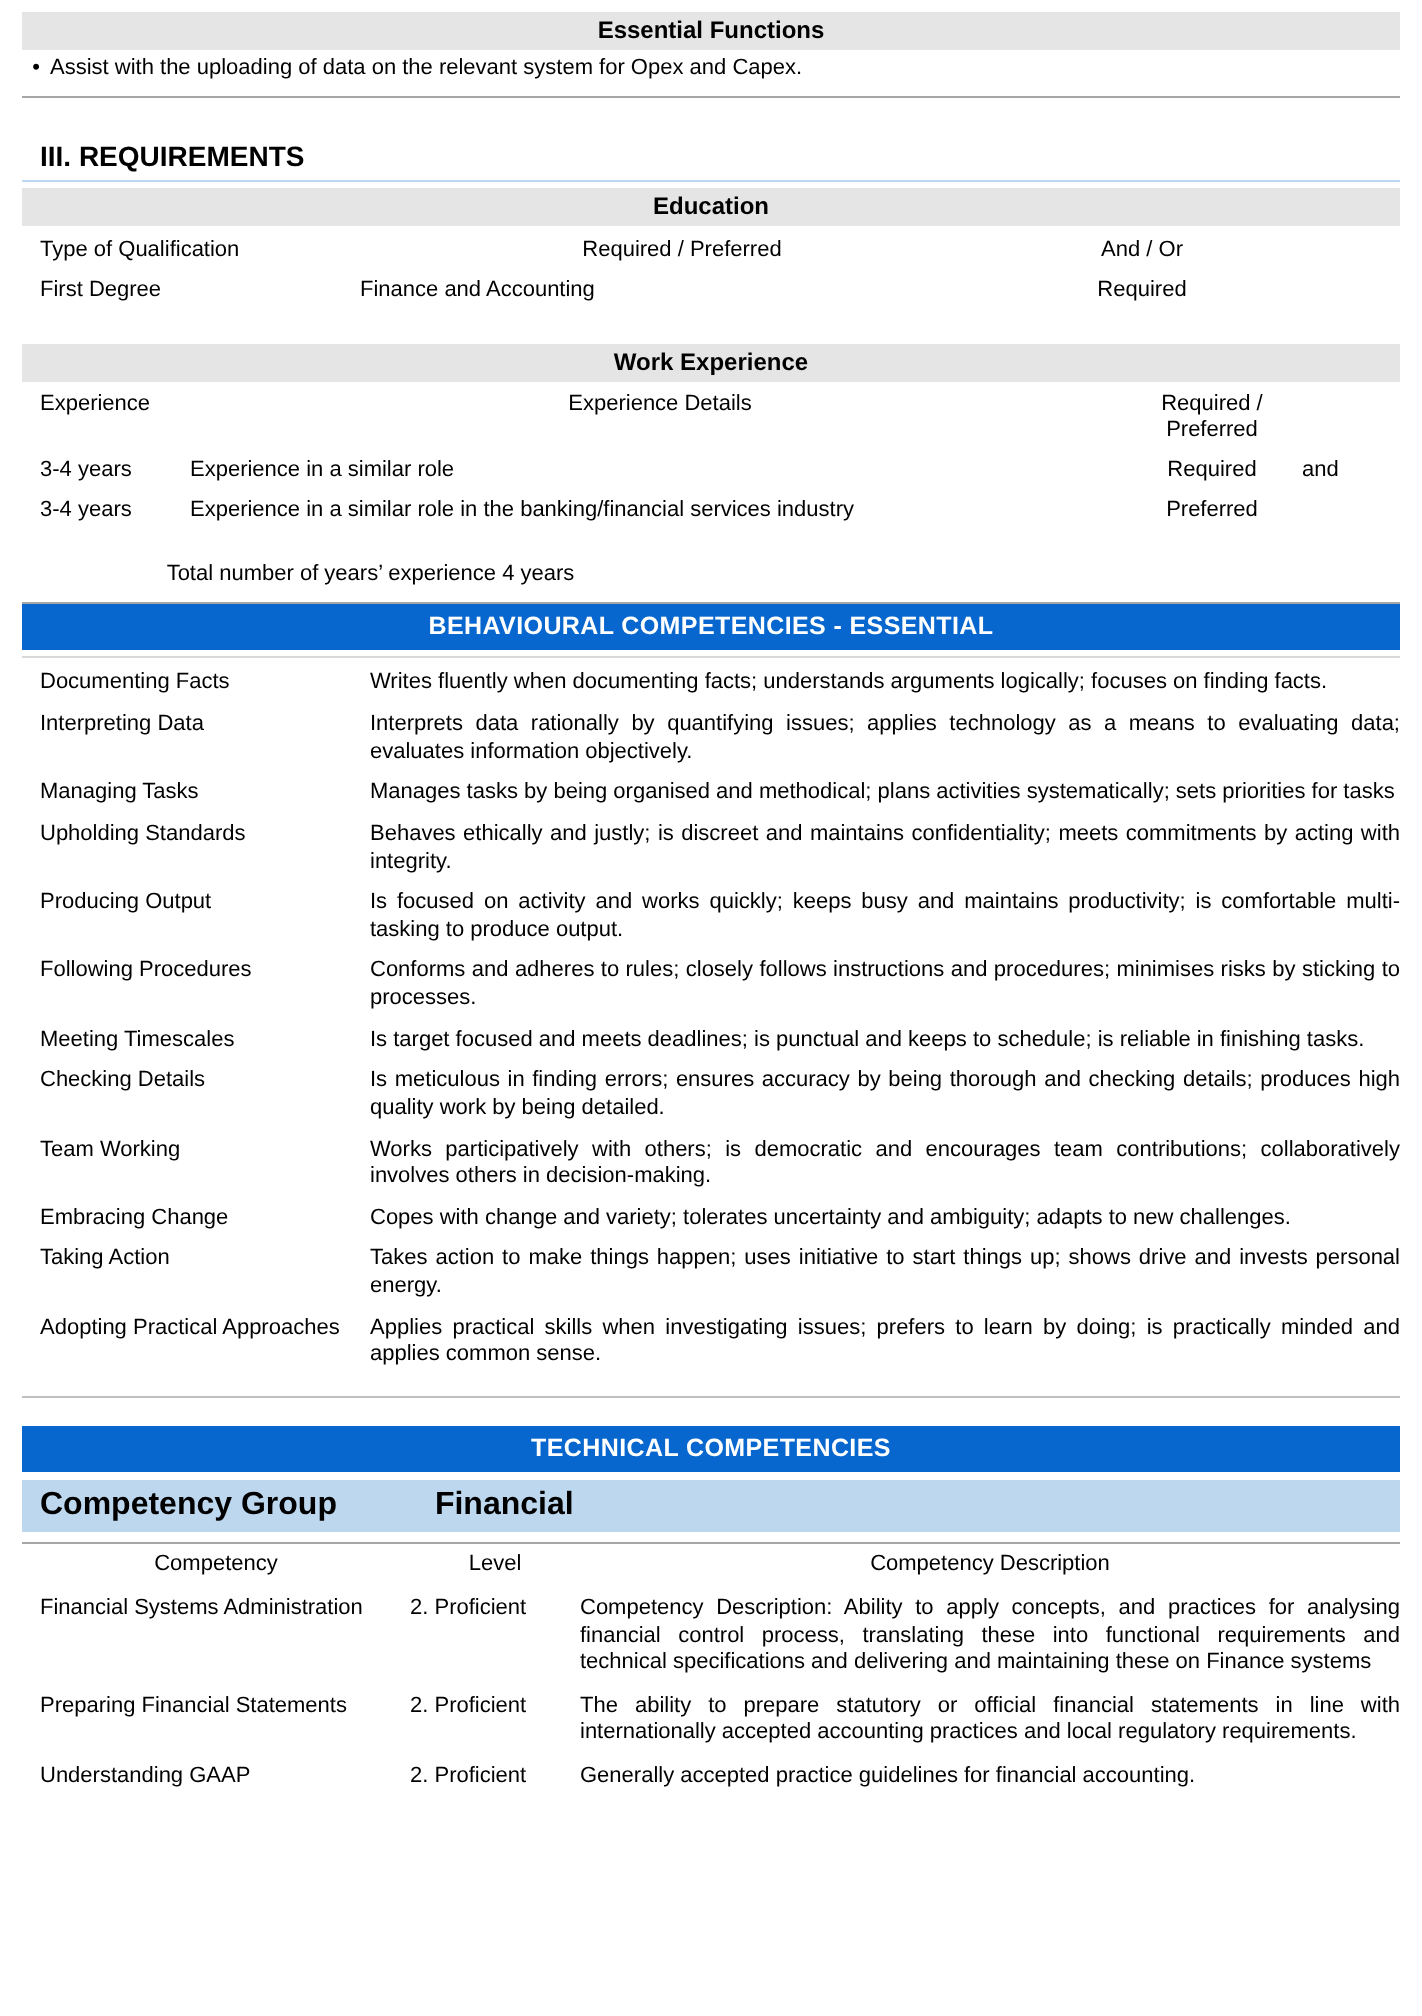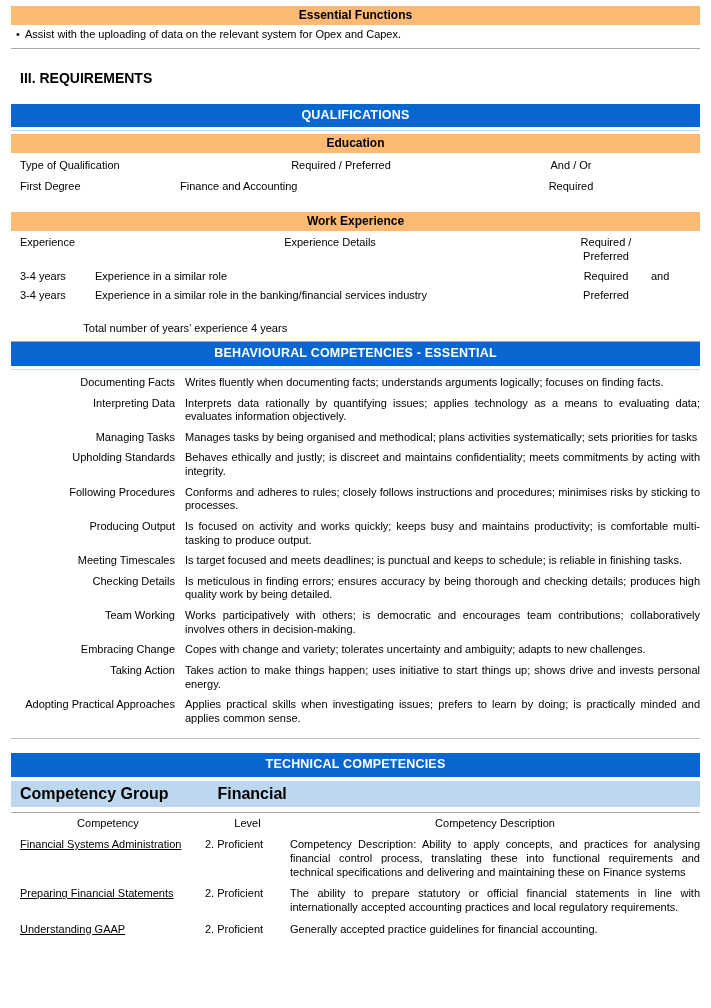--- a/index.html
+++ b/index.html
@@ -6,21 +6,21 @@
   html, body { background: #ffffff; }
   body {
     width: 711px; height: 1008px; overflow: hidden;
     font-family: "Liberation Sans", "DejaVu Sans", sans-serif;
     font-size: 11px; color: #000; line-height: 1.24;
   }
   .page { padding: 6px 11px 0 11px; }
   .indent { padding-left: 9px; }
 
   .banner-light {
-    background: #fdba74; text-align: center; font-weight: bold;
+    background: #e5e5e5; text-align: center; font-weight: bold;
     font-size: 12px; padding: 2px 0;
   }
   .banner-blue {
     background: #0767CE; color: #fff; text-align: center; font-weight: bold;
     font-size: 12.5px; padding: 4px 0; letter-spacing: .2px;
   }
   .rule-gray   { border-bottom: 1px solid #A6A6A6; }
   .rule-light  { border-bottom: 1px solid #D9D9D9; }
   .rule-mid    { border-bottom: 1px solid #BFBFBF; }
 
@@ -51,48 +51,47 @@
   .we-head { margin-top: 5px; }
   .we-row  { margin-top: 6px; }
 
   .total-row { margin-top: 19px; padding-bottom: 6px; }
   .total-row .lbl { display: inline-block; width: 228px; text-align: right; }
 
   .beh-banner { }
   .beh-rule { margin-top: 3px; }
   .comp-list { margin-top: 6px; padding-bottom: 6px; }
   .comp-row { display: grid; grid-template-columns: 174px 1fr; margin-bottom: 7px; }
-  .comp-row .comp-name { padding-left: 9px; padding-right: 10px; text-align: right; }
+  .comp-row .comp-name { padding-left: 9px; padding-right: 10px; }
   .comp-row .comp-desc { text-align: justify; }
 
   .tech-banner { margin-top: 14px; }
   .group-row { margin-top: 4px; background: #BDD7EE; font-weight: bold; font-size: 16px; padding: 3px 0 3px 9px; }
   .group-row .glbl { display: inline-block; width: 193px; }
   .tech-rule { margin-top: 5px; }
   .tech-grid { display: grid; grid-template-columns: 194px 85px 1fr; }
   .tech-head { margin-top: 4px; }
   .tech-head .h1, .tech-head .h2, .tech-head .h3 { text-align: center; }
   .tech-row { margin-top: 8px; }
-  .tech-row .t1 { padding-left: 9px; padding-right: 14px; text-decoration: underline; }
+  .tech-row .t1 { padding-left: 9px; padding-right: 14px; }
   .tech-row .t3 { text-align: justify; }
 </style>
 </head>
 <body>
 
 <div class="page">
 
   <div class="banner-light">Essential Functions</div>
   <div class="ef-bullet-row rule-gray">
     <span class="marker">•</span>
     <span>Assist with the uploading of data on the relevant system for Opex and Capex.</span>
   </div>
 
   <div class="req-heading">III. REQUIREMENTS</div>
 
-  <div class="banner-blue qual-banner">QUALIFICATIONS</div>
   <div class="thin-blue-line"></div>
 
   <div class="banner-light edu-banner">Education</div>
   <div class="edu-grid edu-head">
     <div class="c1">Type of Qualification</div>
     <div class="c3">Required / Preferred</div>
     <div class="c4">And / Or</div>
   </div>
   <div class="edu-grid edu-row">
     <div class="c1">First Degree</div>
@@ -138,26 +137,26 @@
     </div>
     <div class="comp-row">
       <div class="comp-name">Managing Tasks</div>
       <div class="comp-desc">Manages tasks by being organised and methodical; plans activities systematically; sets priorities for tasks</div>
     </div>
     <div class="comp-row">
       <div class="comp-name">Upholding Standards</div>
       <div class="comp-desc">Behaves ethically and justly; is discreet and maintains confidentiality; meets commitments by acting with integrity.</div>
     </div>
     <div class="comp-row">
+      <div class="comp-name">Producing Output</div>
+      <div class="comp-desc">Is focused on activity and works quickly; keeps busy and maintains productivity; is comfortable multi-tasking to produce output.</div>
+    </div>
+    <div class="comp-row">
       <div class="comp-name">Following Procedures</div>
       <div class="comp-desc">Conforms and adheres to rules; closely follows instructions and procedures; minimises risks by sticking to processes.</div>
-    </div>
-    <div class="comp-row">
-      <div class="comp-name">Producing Output</div>
-      <div class="comp-desc">Is focused on activity and works quickly; keeps busy and maintains productivity; is comfortable multi-tasking to produce output.</div>
     </div>
     <div class="comp-row">
       <div class="comp-name">Meeting Timescales</div>
       <div class="comp-desc">Is target focused and meets deadlines; is punctual and keeps to schedule; is reliable in finishing tasks.</div>
     </div>
     <div class="comp-row">
       <div class="comp-name">Checking Details</div>
       <div class="comp-desc">Is meticulous in finding errors; ensures accuracy by being thorough and checking details; produces high quality work by being detailed.</div>
     </div>
     <div class="comp-row">

